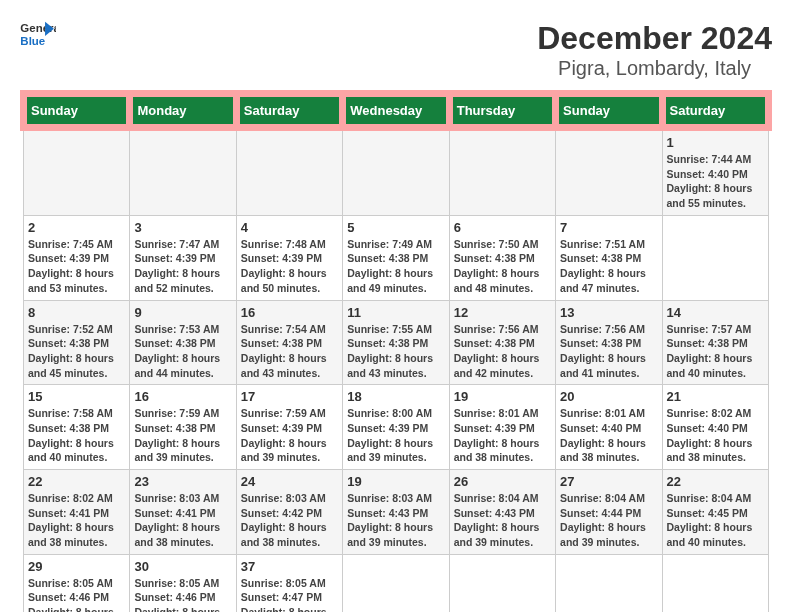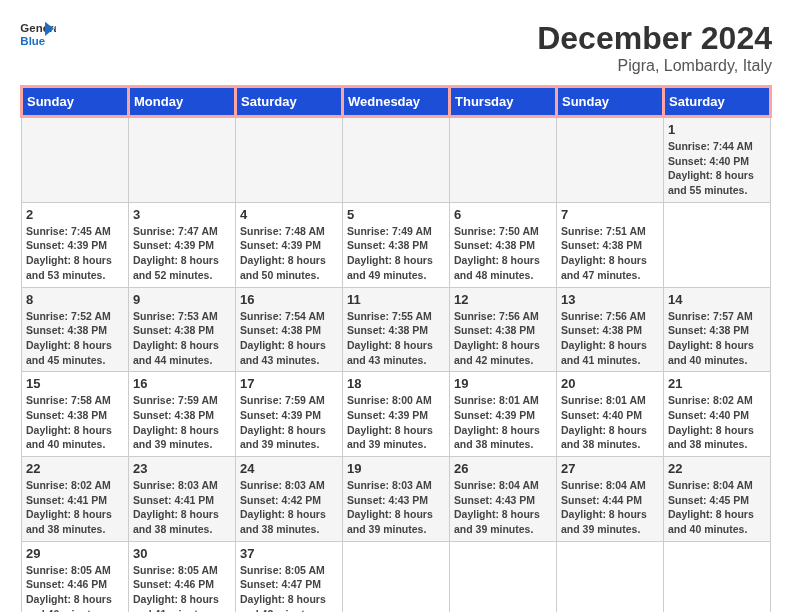--- a/index.html
+++ b/index.html
@@ -19,44 +19,44 @@
     .logo {
       display: flex;
       align-items: center;
       gap: 6px;
     }
     .logo-icon {
       width: 36px;
       height: 30px;
     }
     .title-block {
-      text-align: right;
+      text-align: center;
     }
     .month-title {
       font-size: 32px;
       font-weight: bold;
       color: #333;
     }
     .location-title {
-      font-size: 16px;
+      font-size: 20px;
       color: #555;
     }
     table {
       width: 100%;
       border-collapse: collapse;
       font-size: 11px;
     }
     thead tr th {
-      background-color: #1d4ed8;
+      background-color: #15803d;
       color: #fff;
       padding: 6px 4px;
       text-align: left;
       font-size: 13px;
       font-weight: bold;
-      border: 3px solid #fca5a5;
+      border: 7px solid #fca5a5;
     }
     tbody tr td {
       vertical-align: top;
       padding: 4px 4px;
       border: 1px solid #ccc;
       width: calc(100% / 7);
       min-height: 80px;
     }
     tbody tr:nth-child(odd) td {
       background-color: #f5f5f5;

